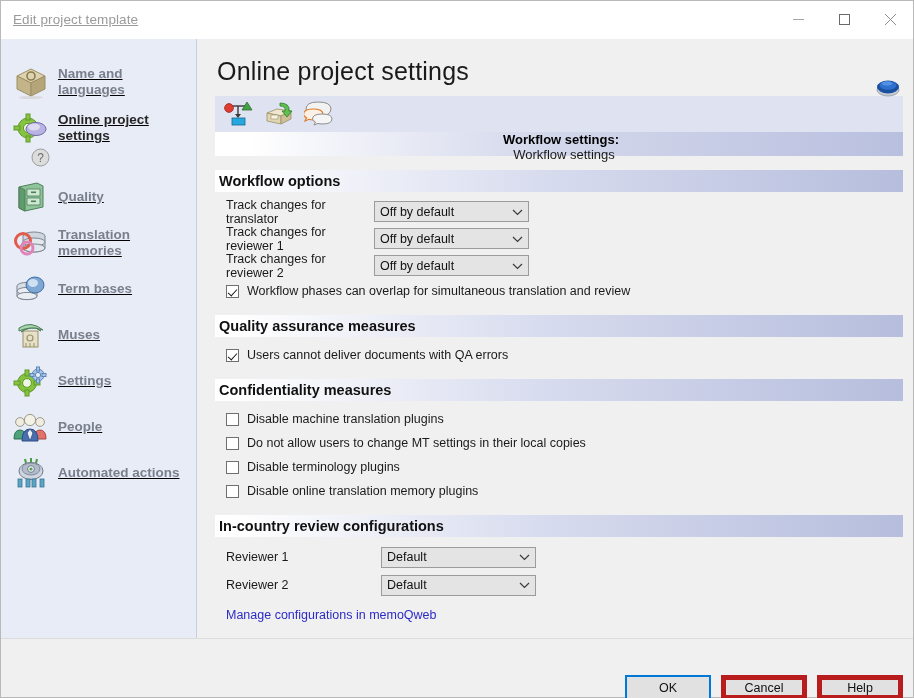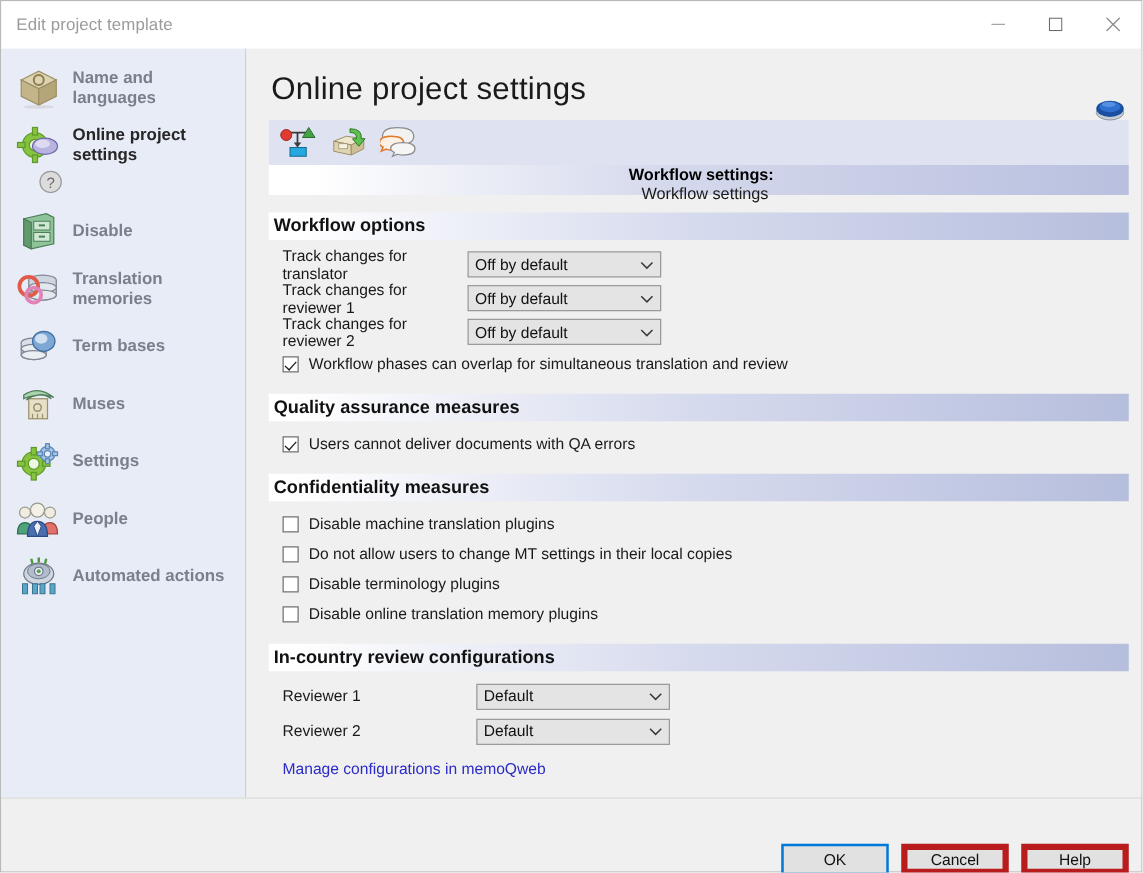--- a/index.html
+++ b/index.html
@@ -26,20 +26,21 @@
     display: flex;
     align-items: center;
     border-bottom: 1px solid #ffffff;
     position: relative;
   }
   #titlebar .title-text {
     padding-left: 12px;
     font-size: 13.5px;
     color: #9b9b9b;
     letter-spacing: .1px;
+    text-decoration: underline;
   }
   .winbtns { margin-left: auto; display: flex; height: 37px; }
   .winbtn {
     width: 46px; height: 37px;
     display: flex; align-items: center; justify-content: center;
     color: #8d8d8d;
   }
   .winbtn svg { display: block; }
 
   
@@ -51,23 +52,24 @@
     position: relative;
   }
 
   
   #sidebar {
     width: 196px;
     flex: 0 0 196px;
     background: #e8ecf7;
     border-right: 1px solid #c8cfe0;
     box-sizing: border-box;
-    padding-top: 8px;
+    padding-top: 20px;
     height: 603px;
     overflow: hidden;
+    text-decoration: underline;
   }
   .nav-item {
     display: flex;
     align-items: center;
     padding: 5px 6px 5px 10px;
     height: 46px;
     box-sizing: border-box;
     cursor: default;
   }
   .nav-icon {
@@ -345,21 +347,21 @@
         <span class="nav-icon">
           <svg width="36" height="34" viewBox="0 0 36 34">
             <polygon points="6,7 24,3 30,6 30,27 12,31 6,28" fill="#8fc49a" stroke="#4e7e58" stroke-width="1"></polygon>
             <polygon points="6,7 12,10 12,31 6,28" fill="#5f9b6c" stroke="#4e7e58" stroke-width="1"></polygon>
             <rect x="14" y="9" width="13" height="7" fill="#cfe8d3" stroke="#4e7e58" stroke-width=".8"></rect>
             <rect x="14" y="18" width="13" height="7" fill="#cfe8d3" stroke="#4e7e58" stroke-width=".8"></rect>
             <rect x="18" y="11.5" width="5" height="1.6" fill="#4e7e58"></rect>
             <rect x="18" y="20.5" width="5" height="1.6" fill="#4e7e58"></rect>
           </svg>
         </span>
-        <span class="nav-label">Disable</span>
+        <span class="nav-label">Quality</span>
       </div>
 
       <div class="nav-item">
         <span class="nav-icon">
           <svg width="36" height="34" viewBox="0 0 36 34">
             <g fill="#cfd6e0" stroke="#7d8692" stroke-width="1">
               <ellipse cx="21" cy="10" rx="11" ry="4"></ellipse>
               <path d="M10 10 v12 a11 4 0 0 0 22 0 V10"></path>
             </g>
             <ellipse cx="21" cy="16" rx="11" ry="4" fill="#e3e8ee" stroke="#7d8692" stroke-width="1"></ellipse>

